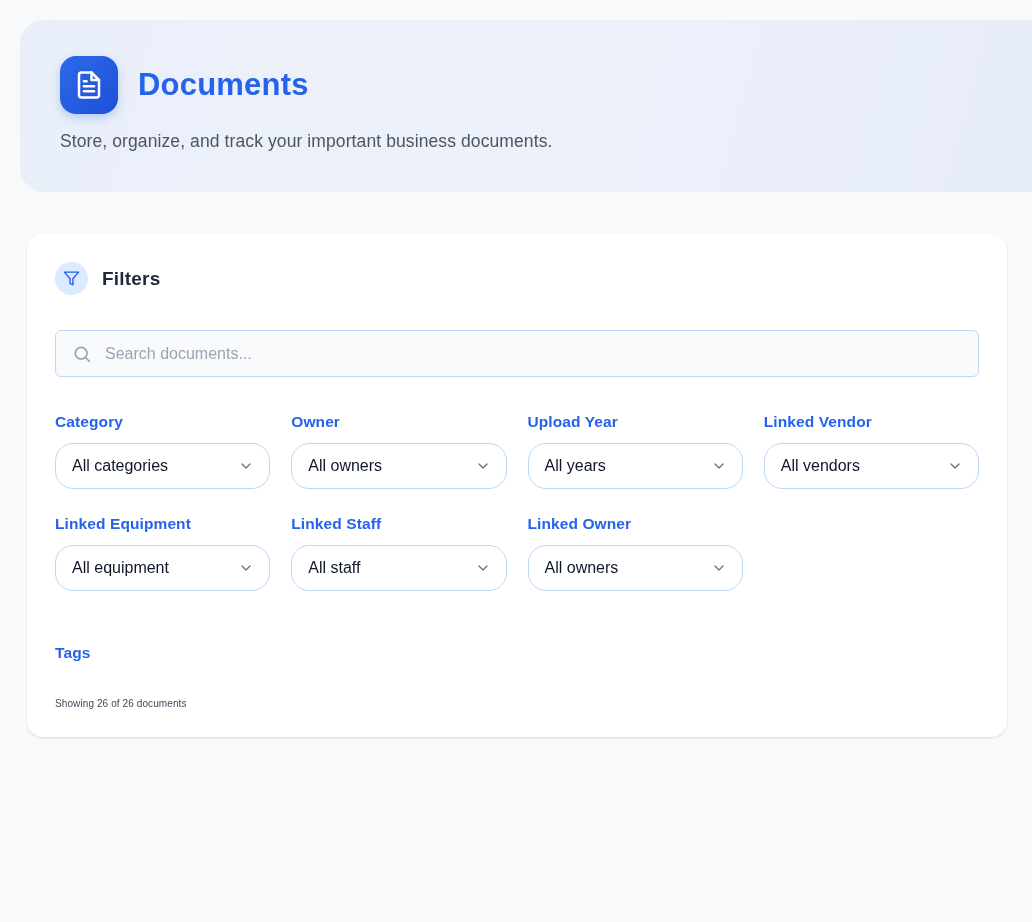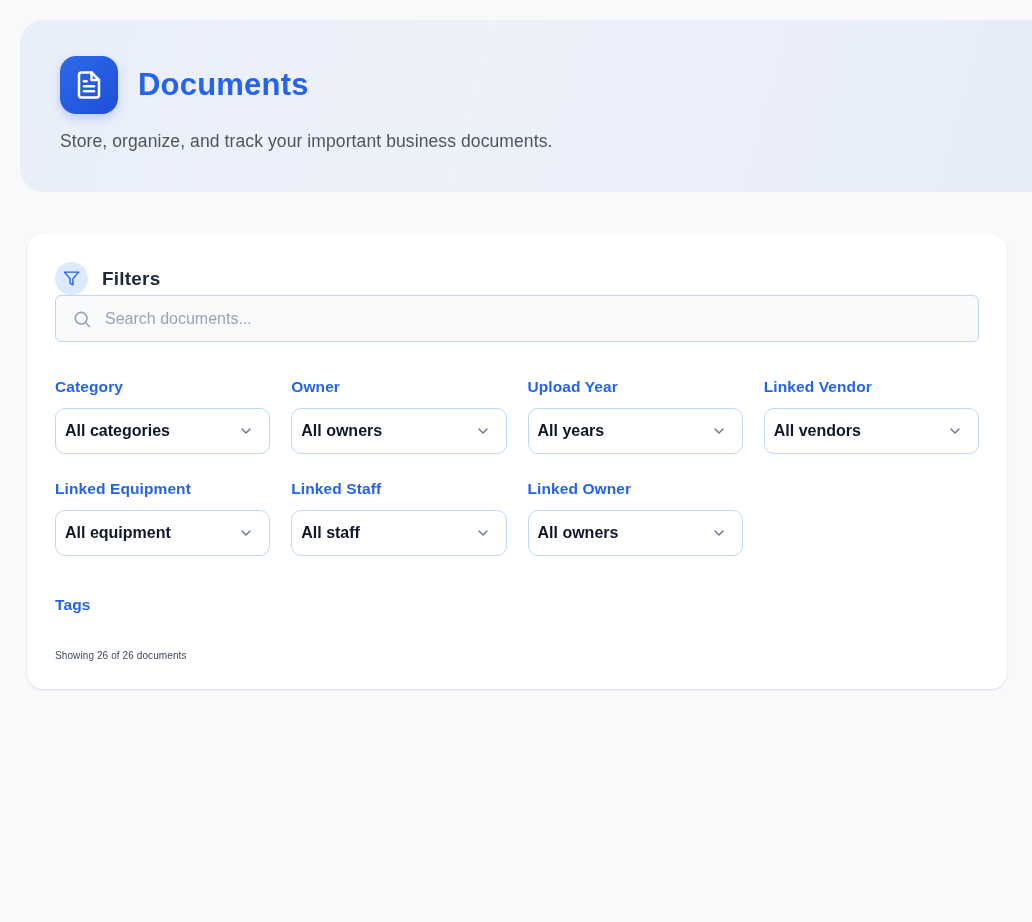--- a/index.html
+++ b/index.html
@@ -39,21 +39,21 @@
   }
   
   .card{
     margin:42px 0 0 27px;
     width:980px;
     background:#ffffff;
     border-radius:16px;
     box-shadow:0 1px 2px rgba(16,24,40,.05),0 1px 3px rgba(16,24,40,.07);
     padding:28px;
   }
-  .filters-head{display:flex;align-items:center;gap:14px;}
+  .filters-head{display:flex;align-items:center;gap:14px;margin-bottom:35px;}
   .filter-badge{
     width:33px;height:33px;border-radius:50%;
     background:#dbeafe;
     display:flex;align-items:center;justify-content:center;flex:0 0 auto;
   }
   .filters-title{font-size:19px;font-weight:700;color:#1e293b;letter-spacing:.2px;}
   
   .search{
     display:flex;align-items:center;gap:13px;
     height:47px;border:1px solid var(--border);border-radius:6px;
@@ -68,27 +68,27 @@
   
   .grid{
     display:grid;grid-template-columns:repeat(4,1fr);
     column-gap:21px;row-gap:26px;
   }
   .field-label{
     display:block;color:var(--accent);
     font-size:15.5px;font-weight:600;margin-bottom:12px;letter-spacing:.1px;
   }
   .select{
-    height:46px;border:1px solid var(--border);border-radius:10px;
+    height:46px;border:1px solid var(--border);border-radius:18px;
     background:#fff;display:flex;align-items:center;justify-content:space-between;
-    padding:0 15px 0 9px;font-size:16px;color:#0f172a;cursor:pointer;font-weight:bold;
+    padding:0 15px 0 16px;font-size:16px;color:#0f172a;cursor:pointer;
   }
   .select .chev{flex:0 0 auto;margin-left:10px;}
   
-  .tags-block{margin-top:40px;}
+  .tags-block{margin-top:53px;}
   .select.tall{height:47px;}
   .placeholder-text{color:#9aa4b2;}
   
   .status{margin-top:36px;font-size:10px;color:#3d4a5c;letter-spacing:.1px;}
 </style>
 </head>
 <body>
 
 <header class="hero">
   <div class="hero-row">

